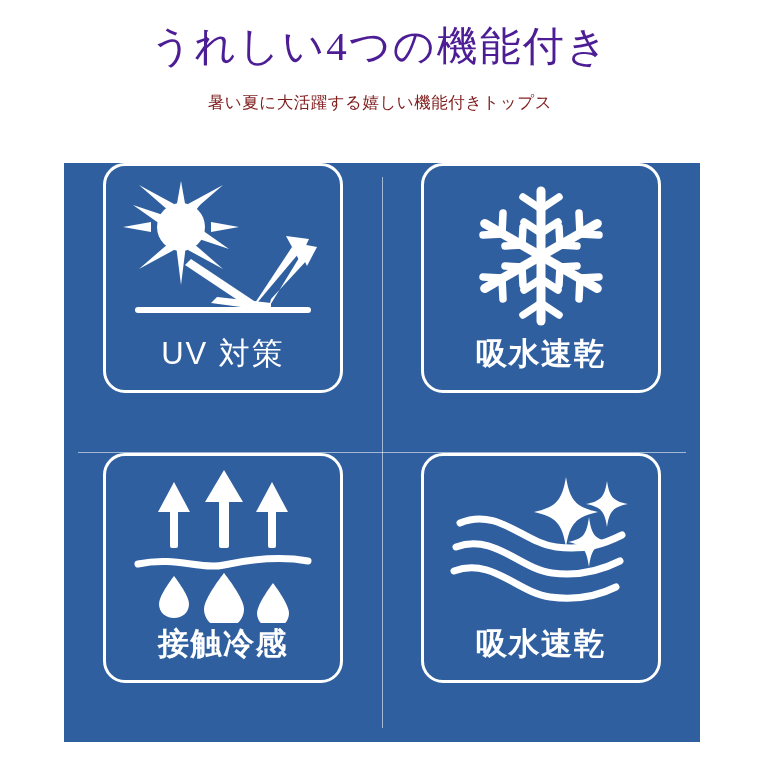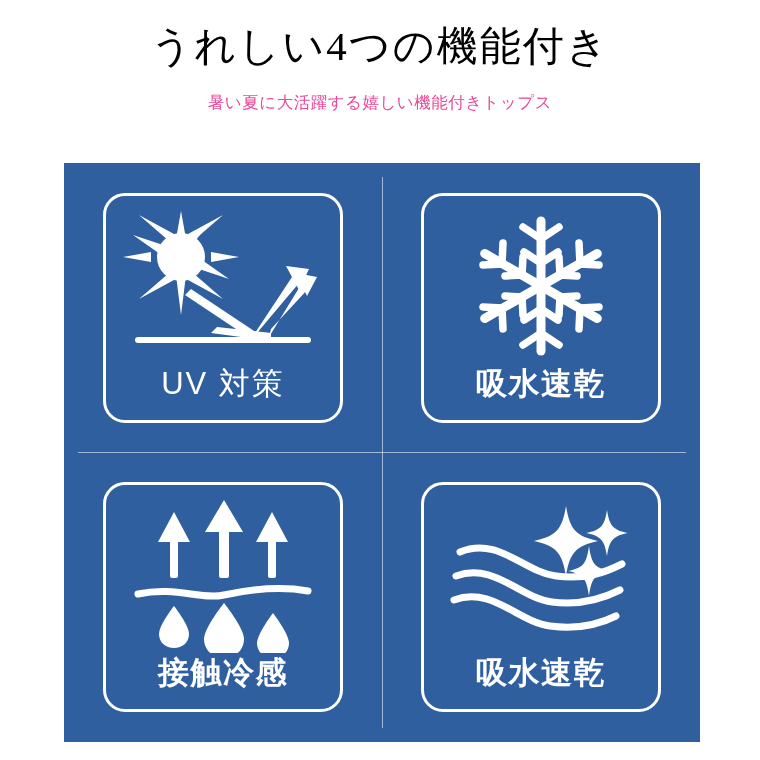--- a/index.html
+++ b/index.html
@@ -20,30 +20,30 @@
     position:absolute;
     left:0; top:0;
     width:760px;
     text-align:center;
   }
   .title{
     font-family:"Liberation Serif","DejaVu Serif",serif;
     font-size:41px;
     line-height:1;
     letter-spacing:2px;
-    color:#000000;
+    color:#4c1d95;
     padding-top:26px;
     white-space:nowrap;
   }
   .subtitle{
     margin-top:22px;
     font-size:16.5px;
     line-height:26px;
     letter-spacing:0.5px;
-    color:#ec4899;
+    color:#7f1d1d;
   }
   .subtitle span{ display:block; }
 
   
   .panel{
     position:absolute;
     left:64px; top:163px;
     width:636px; height:579px;
     background:#2f5f9f;
   }
@@ -66,21 +66,20 @@
   .grid{
     position:absolute;
     left:0; top:0;
     width:636px; height:579px;
     display:grid;
     grid-template-columns:1fr 1fr;
     grid-template-rows:1fr 1fr;
   }
   .cell{
     display:flex;
-    align-items:center;
     justify-content:center;
   }
   .card{
     width:240px; height:230px;
     border:3.5px solid #ffffff;
     border-radius:22px;
     display:flex;
     flex-direction:column;
     align-items:center;
     justify-content:flex-start;

